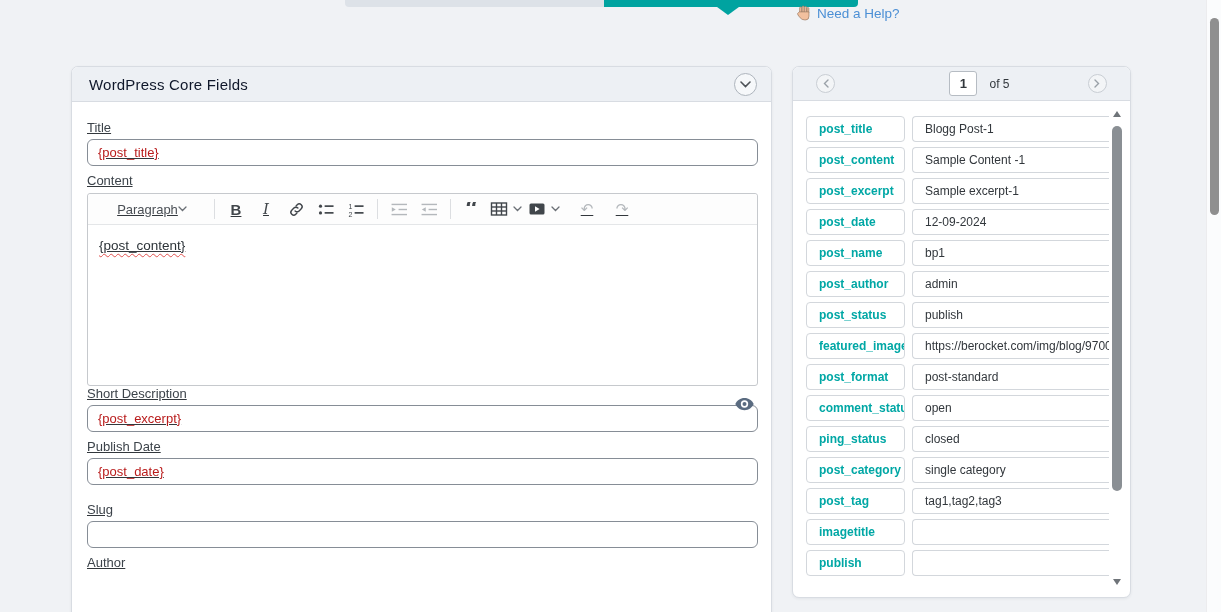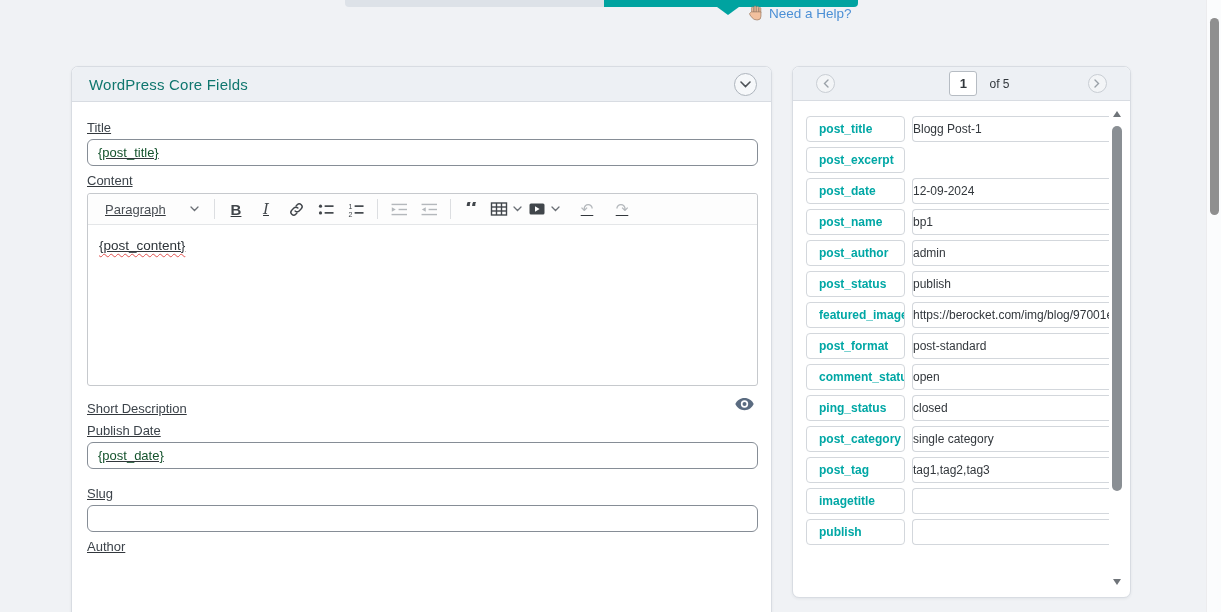--- a/index.html
+++ b/index.html
@@ -12,54 +12,54 @@
   }
 
   
   .prog-gray { position:absolute; left:345px; top:0; width:259px; height:7px;
     background:#dde2e8; border-radius:0 0 0 4px; }
   .prog-teal { position:absolute; left:604px; top:0; width:254px; height:7px;
     background:#00a3a0; border-radius:0 0 4px 0; }
   .prog-pointer { position:absolute; left:713px; top:4px; width:0; height:0;
     border-left:15px solid transparent; border-right:15px solid transparent;
     border-top:11px solid #00a3a0; }
-  .help { position:absolute; left:748px; top:5px; display:flex; align-items:center;
+  .help { position:absolute; left:796px; top:5px; display:flex; align-items:center;
     gap:5px; cursor:pointer; }
   .help-text { color:#4b8fd5; font-size:13.5px; }
 
   
   .card { position:absolute; background:#fff; border:1px solid #d8dce2;
     border-radius:7px; box-shadow:0 1px 3px rgba(40,50,70,.07); }
   .card-head { background:#edf0f4; border-bottom:1px solid #d8dce2;
     border-radius:6px 6px 0 0; display:flex; align-items:center; }
 
   
   .core { left:71px; top:66px; width:701px; height:600px; border-radius:7px 7px 0 0; }
   .core-head { height:35px; padding:0 14px 0 17px; justify-content:space-between; }
-  .core-title { font-size:15px; color:#0f766e; letter-spacing:.2px; }
+  .core-title { font-size:15px; color:#0f172a; letter-spacing:.2px; }
   .circle-btn { width:23px; height:23px; border:1px solid #aeb5bd; border-radius:50%;
     background:#f6f8fa; display:flex; align-items:center; justify-content:center; cursor:pointer; }
   .core-body { padding:0 13px 0 15px;text-decoration:underline; }
   .f-label { font-size:13px; color:#3c434a; }
   .t-input { width:100%; height:27px; border:1px solid #868d96; border-radius:6px;
-    background:#fff; padding:0 10px; font-size:13px; color:#14532d;
+    background:#fff; padding:0 10px; font-size:13px; color:#b91c1c;
     font-family:inherit; outline:none; display:block; }
   .mt18{margin-top:18px}.mt17{margin-top:17px}.mt16{margin-top:7px}
-  .mt15{margin-top:15px}.mt5{margin-top:5px}.mt4{margin-top:4px}
+  .mt15{}.mt5{margin-top:5px}.mt4{margin-top:4px}
 
   
   .editor { border:1px solid #c6c9cd; border-radius:3px; background:#fff; }
   .tb-bar { height:31px; display:flex; align-items:center; padding:0 6px;
     border-bottom:1px solid #e4e6e8; background:#fdfdfd; border-radius:3px 3px 0 0; }
   .tb { border:none; background:transparent; color:#41464b; display:flex;
     align-items:center; justify-content:center; height:24px; min-width:24px;
     margin:0 3px; cursor:pointer; font-family:inherit; }
   .tb.dim { color:#b4b8bc; }
   .tb-sep { width:1px; height:20px; background:#dcdee1; margin:0 6px; }
-  .para-sel { width:108px; justify-content:space-between; padding:0 6px 0 8px;
+  .para-sel { width:108px; padding:0 6px 0 8px;
     font-size:13px; color:#4a4f55; }
   .glyph-b { font-weight:700; font-size:15px; }
   .glyph-i { font-style:italic; font-family:"DejaVu Serif",serif; font-size:15px; }
   .glyph-q { font-family:"DejaVu Serif",serif; font-weight:700; font-size:24px;
     line-height:10px; height:14px; overflow:hidden; }
   .glyph-u { font-family:"DejaVu Sans",sans-serif; font-size:15px; }
   .ed-area { height:160px; padding:13px 11px; font-size:13.5px; color:#2c3338;
     border-radius:0 0 3px 3px; }
   .squiggle { text-decoration:underline; text-decoration-style:wavy;
     text-decoration-color:#e0524f; text-decoration-thickness:1px; text-underline-offset:3px; }
@@ -75,21 +75,21 @@
   .page-box { width:28px; height:25px; border:1px solid #b6bcc3; border-radius:3px;
     background:#fff; font-size:13px; font-weight:700; color:#32373c; text-align:center;
     font-family:inherit; outline:none; }
   .of-label { font-size:12px; font-weight:400; color:#32373c; }
   .rows { padding:15px 21px 0 13px; height:496px; overflow:hidden; }
   .prow { display:flex; gap:7px; height:26px; margin-bottom:5px; }
   .pill { width:99px; border:1px solid #d3d7dc; border-radius:4px; background:#fff;
     display:flex; align-items:center; padding-left:12px; font-size:12px;
     font-weight:700; color:#00a7a5; white-space:nowrap; overflow:hidden; }
   .vbox { flex:1; border:1px solid #d3d7dc; border-right:none; border-radius:4px 0 0 4px;
-    background:#fff; display:flex; align-items:center; padding-left:0;
+    background:#fff; display:flex; align-items:center; padding-left:12px;
     font-size:12px; color:#32373c; white-space:nowrap; overflow:hidden; }
 
   
   .p-track { position:absolute; right:6px; top:38px; bottom:6px; width:14px; background:#fff; }
   .p-arrow-up, .p-arrow-down { position:absolute; left:3px; width:0; height:0;
     border-left:4.5px solid transparent; border-right:4.5px solid transparent; cursor:pointer; }
   .p-arrow-up   { top:6px;    border-bottom:6px solid #6f7479; }
   .p-arrow-down { bottom:6px; border-top:6px solid #6f7479; }
   .p-thumb { position:absolute; left:2px; top:21px; width:10px; height:365px;
     background:#8a8f94; border-radius:5px; cursor:pointer; }
@@ -218,20 +218,21 @@
         </button>
         <button class="tb dim glyph-u" style="margin-left:12px">↶</button>
         <button class="tb dim glyph-u" style="margin-left:8px">↷</button>
       </div>
       <div class="ed-area">
         <span class="squiggle">{post_content}</span>
       </div>
     </div>
 
     <div class="f-label mt15">Short Description</div>
+    <input class="t-input mt4" type="text" value="{post_excerpt}" style="">
 
     <div class="f-label mt16">Publish Date</div>
     <input class="t-input mt4" type="text" value="{post_date}" style="">
 
     <div class="f-label mt17">Slug</div>
     <input class="t-input mt4" type="text" value="" style="">
 
     <div class="f-label mt16">Author</div>
   </div>
 
@@ -265,24 +266,35 @@
   <div class="rows">
   <div class="prow">
     <span class="pill">
           <span>post_title</span>
         </span>
     <span class="vbox">
           <span>Blogg Post-1</span>
         </span>
   </div>
 
+  <div class="prow">
+    <span class="pill">
+          <span>post_content</span>
+        </span>
+    <span class="vbox">
+          <span>Sample Content -1</span>
+        </span>
+  </div>
 
   <div class="prow">
     <span class="pill">
           <span>post_excerpt</span>
+        </span>
+    <span class="vbox">
+          <span>Sample excerpt-1</span>
         </span>
   </div>
 
   <div class="prow">
     <span class="pill">
           <span>post_date</span>
         </span>
     <span class="vbox">
           <span>12-09-2024</span>
         </span>

